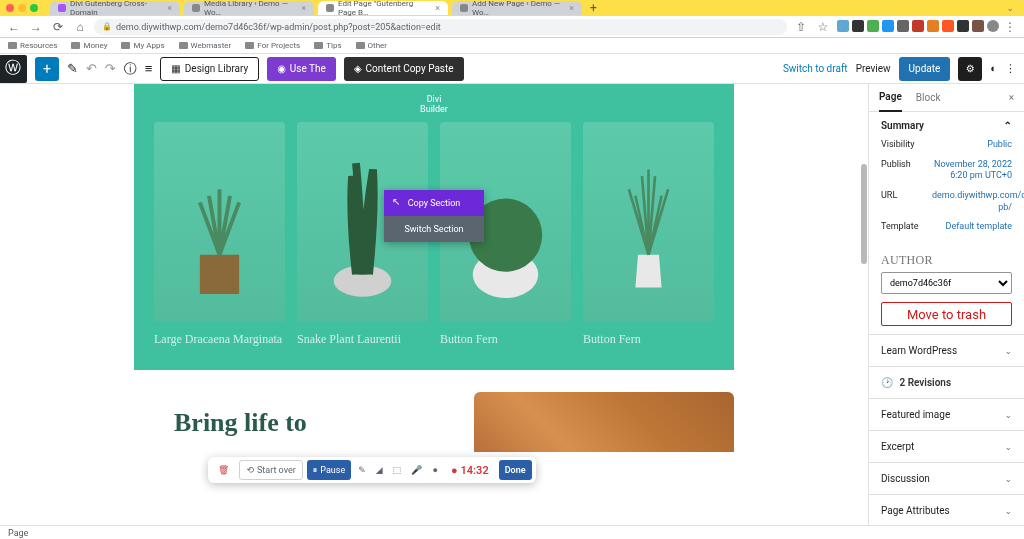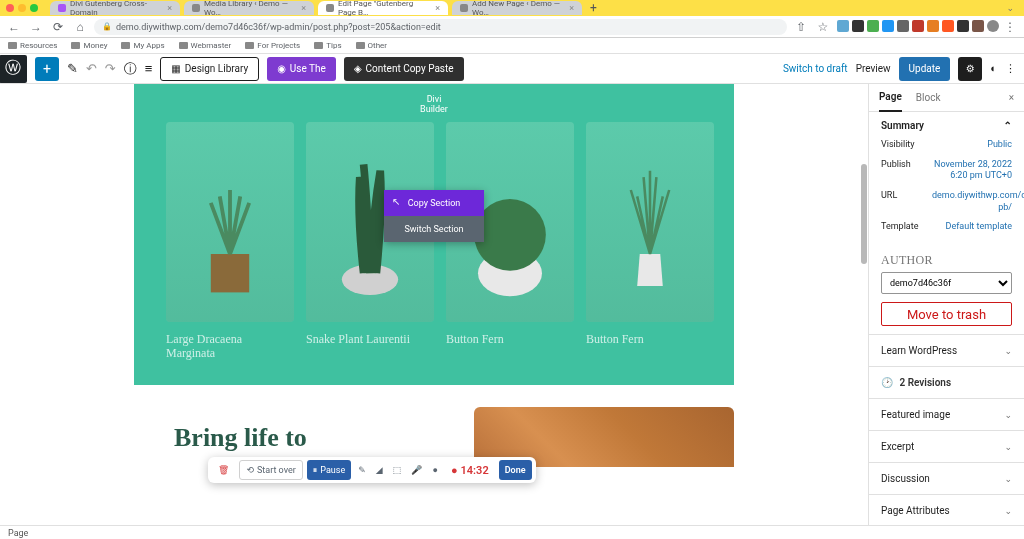--- a/index.html
+++ b/index.html
@@ -45,21 +45,21 @@
 .btn.update { background:#2271b1; color:#fff; }
 .btn.gear { background:#1e1e1e; color:#fff; width:24px; padding:0; }
 .ico2 { color:#1e1e1e; }
 
 
 .main { display:flex; height:calc(539px - 16px - 22px - 16px - 30px - 14px); }
 .canvas { flex:1; background:#fff; overflow:hidden; position:relative; display:flex; justify-content:center; }
 .canvasinner { width:600px; position:relative; }
 .greensec { background:#3fc1a0; padding:10px 20px 24px; position:relative; }
 .builder { text-align:center; color:#fff; font-size:9px; font-family:Georgia,serif; margin-bottom:8px; }
-.plants { display:flex; gap:12px;margin-left:12px; }
+.plants { display:flex; gap:12px; }
 .plantcard { flex:1; }
 .plantimg { width:100%; height:200px; background:#5fd0b0; border-radius:4px; position:relative; overflow:hidden; }
 .plantimg::before { content:""; position:absolute; inset:0; background:linear-gradient(180deg, rgba(80,180,150,.2), rgba(60,150,120,.35)); }
 .plantcap { font-family:Georgia,serif; font-size:12px; color:rgba(255,255,255,.75); margin-top:10px; line-height:1.2; }
 .contextmenu { position:absolute; left:250px; top:106px; width:100px; box-shadow:0 2px 8px rgba(0,0,0,.3); }
 .ctxitem { height:26px; display:flex; align-items:center; justify-content:center; font-size:9px; color:#fff; }
 .ctxitem.copy { background:#6d28d9; }
 .ctxitem.paste { background:#5a6570; }
 .cursor { position:absolute; left:258px; top:112px; font-size:10px; color:#fff; z-index:5; }
 .secondsec { margin-top:22px; background:#fff; padding:16px 40px 0; position:relative; }

